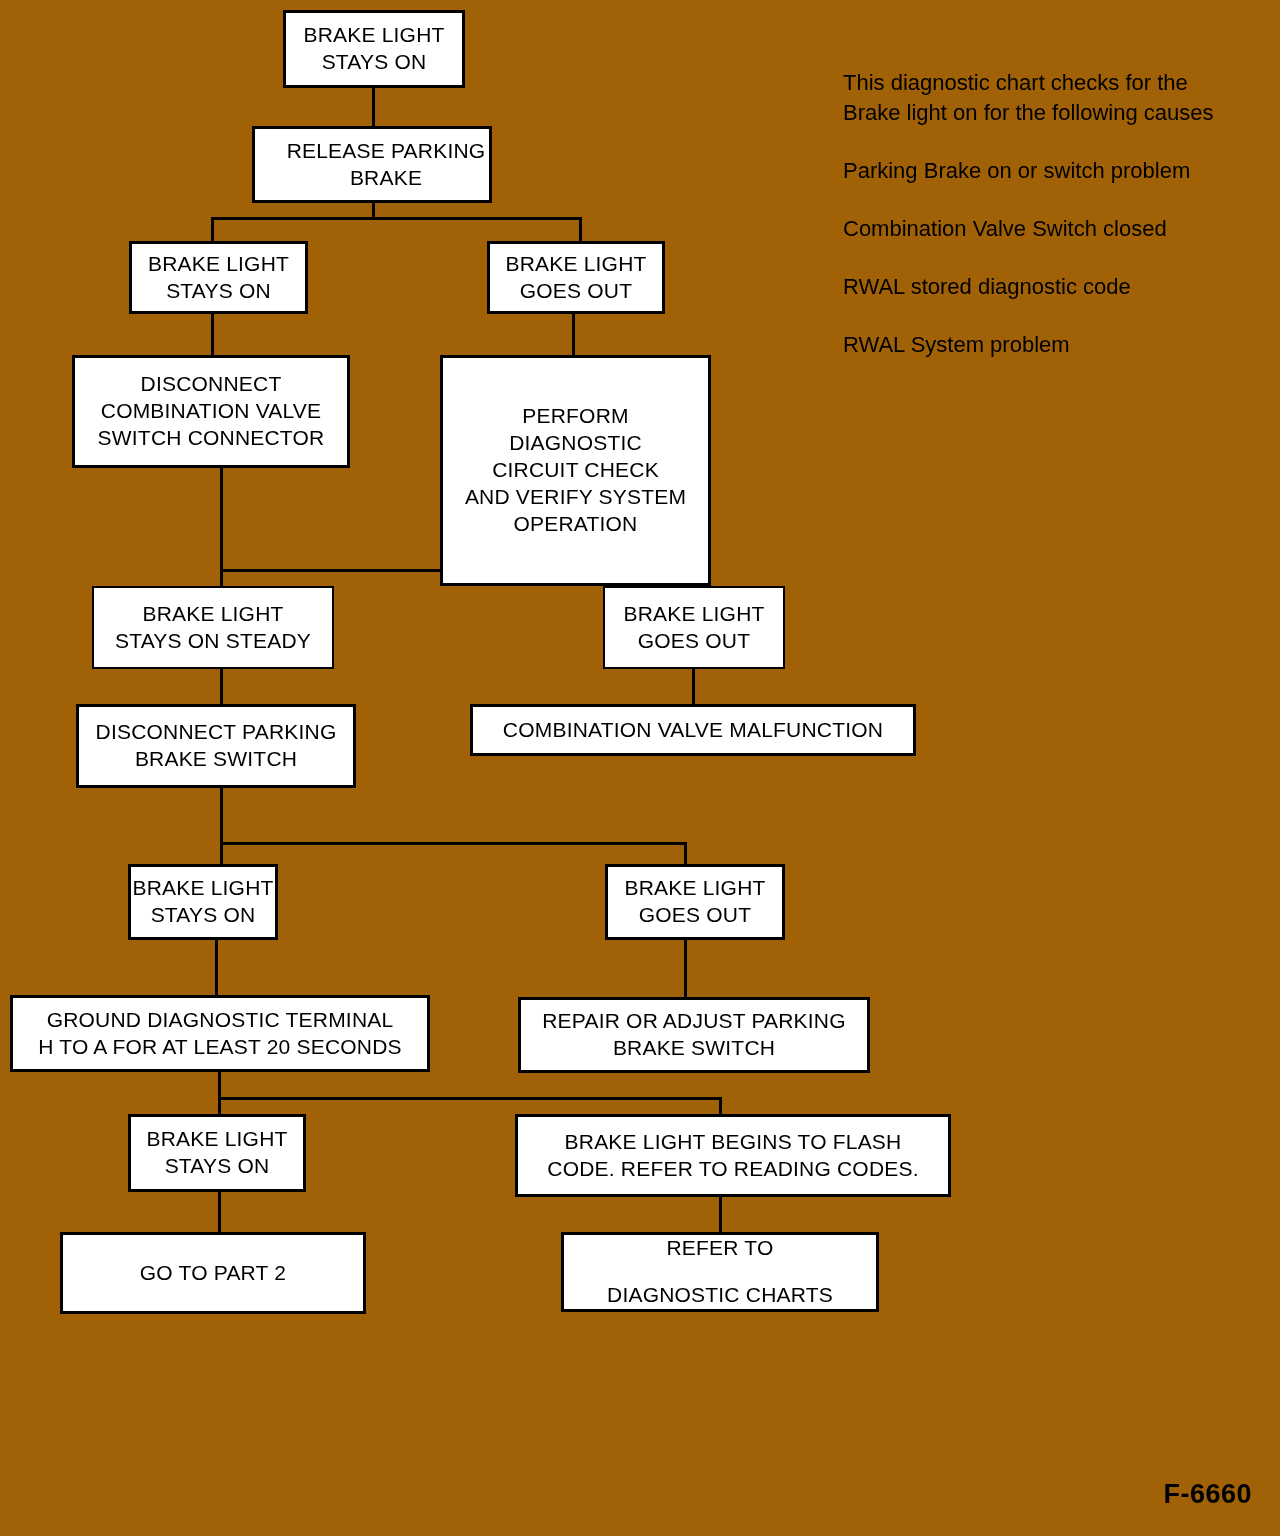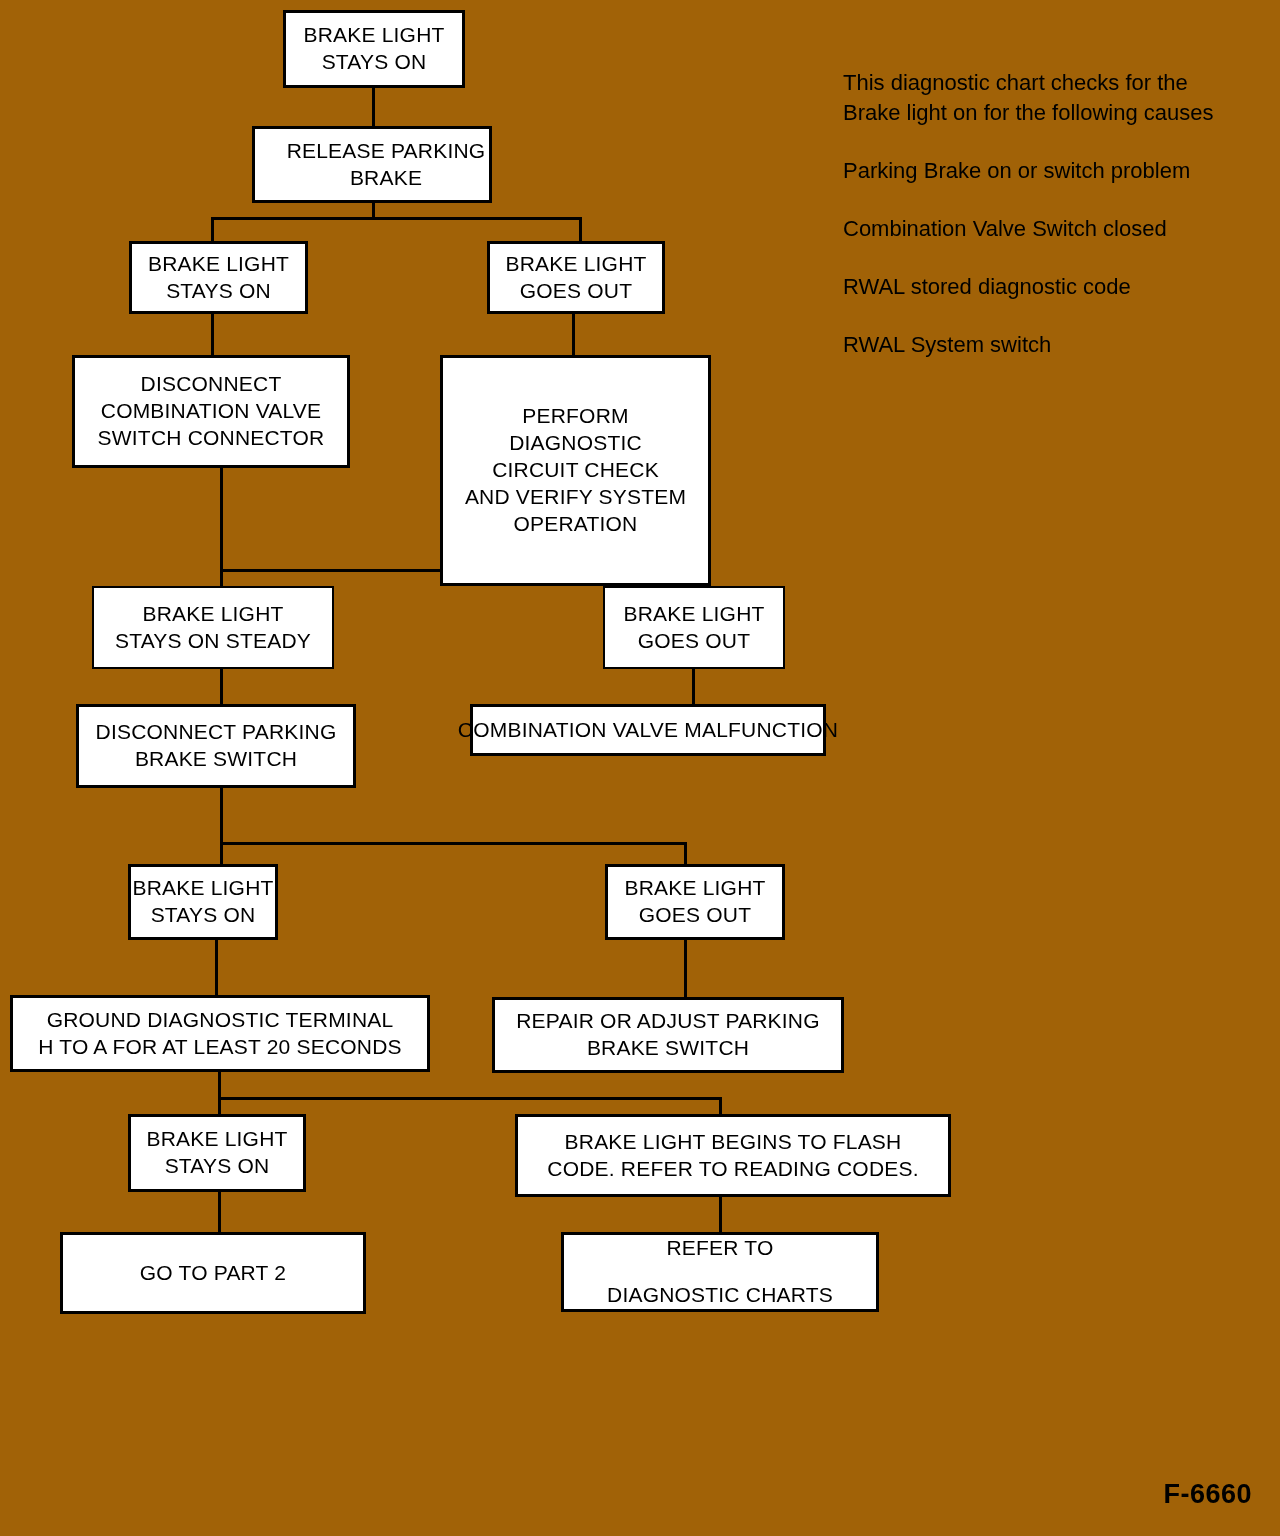--- a/index.html
+++ b/index.html
@@ -162,40 +162,40 @@
   <div class="node thin" style="left:603px; top:586px; width:182px; height:83px;">
     <span class="ln">BRAKE LIGHT</span>
     <span class="ln">GOES OUT</span>
   </div>
 
   <div class="node" style="left:76px; top:704px; width:280px; height:84px;">
     <span class="ln">DISCONNECT PARKING</span>
     <span class="ln">BRAKE SWITCH</span>
   </div>
 
-  <div class="node" style="left:470px; top:704px; width:356px; height:52px;">
+  <div class="node" style="left:470px; top:704px; width:446px; height:52px;">
     <span class="ln">COMBINATION VALVE MALFUNCTION</span>
   </div>
 
   <div class="node" style="left:128px; top:864px; width:150px; height:76px;">
     <span class="ln">BRAKE LIGHT</span>
     <span class="ln">STAYS ON</span>
   </div>
 
   <div class="node" style="left:605px; top:864px; width:180px; height:76px;">
     <span class="ln">BRAKE LIGHT</span>
     <span class="ln">GOES OUT</span>
   </div>
 
   <div class="node" style="left:10px; top:995px; width:420px; height:77px;">
     <span class="ln">GROUND DIAGNOSTIC TERMINAL</span>
     <span class="ln">H TO A FOR AT LEAST 20 SECONDS</span>
   </div>
 
-  <div class="node" style="left:492px; top:997px; width:352px; height:76px;justify-content:center;">
+  <div class="node" style="left:518px; top:997px; width:352px; height:76px;justify-content:center;">
     <span class="ln">REPAIR OR ADJUST PARKING</span>
     <span class="ln">BRAKE SWITCH</span>
   </div>
 
   <div class="node" style="left:128px; top:1114px; width:178px; height:78px;">
     <span class="ln">BRAKE LIGHT</span>
     <span class="ln">STAYS ON</span>
   </div>
 
   <div class="node" style="left:515px; top:1114px; width:436px; height:83px;">
@@ -211,18 +211,18 @@
     <span class="ln">REFER TO</span>
     <span class="ln">DIAGNOSTIC CHARTS</span>
   </div>
 
   <div id="notes">
     <div class="note">This diagnostic chart checks for the
 Brake light on for the following causes</div>
     <div class="note">Parking Brake on or switch problem</div>
     <div class="note">Combination Valve Switch closed</div>
     <div class="note">RWAL stored diagnostic code</div>
-    <div class="note">RWAL System switch</div>
+    <div class="note">RWAL System problem</div>
   </div>
 
   <div id="fig-label">F-6660</div>
 
 </div>
 
 </body></html>

